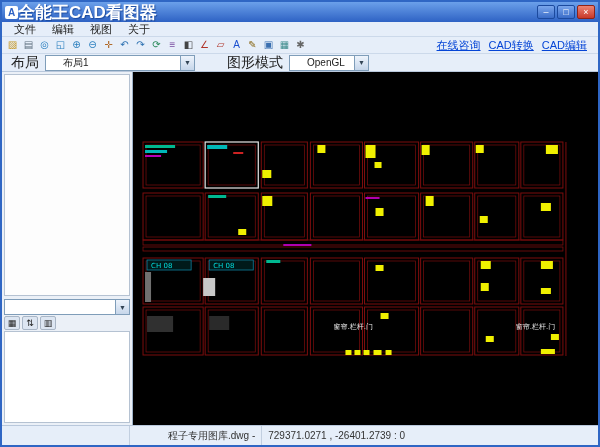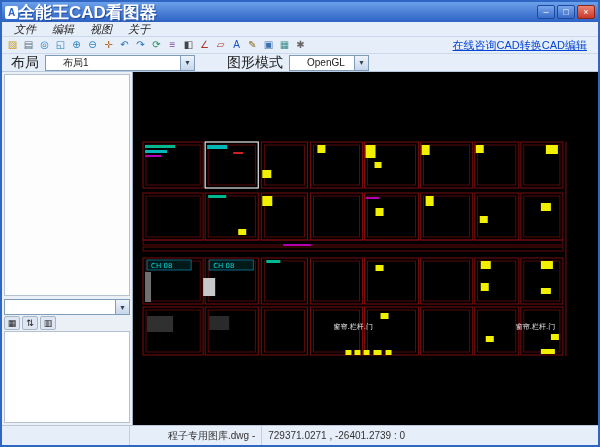--- a/index.html
+++ b/index.html
@@ -24,29 +24,29 @@
     text-shadow:1px 1px 1px #1c4a9e;white-space:nowrap;}
   .winbtns{display:flex;gap:2px;}
   .wbtn{width:18px;height:14px;display:flex;align-items:center;justify-content:center;
     background:linear-gradient(180deg,#7aa6ec,#3a6cc8);border:1px solid #1c4a9e;
     border-radius:2px;color:#fff;font-size:9px;line-height:1;cursor:default;}
   .wbtn.close{background:linear-gradient(180deg,#ec8373,#c8392a);border-color:#8e2318;}
 
   
   .menubar{height:15px;display:flex;align-items:center;padding:0 4px;
     background:#e6eef9;border-bottom:1px solid #ccd9ea;flex:0 0 auto;}
-  .menu-item{padding:0 8px;font-size:11px;white-space:nowrap;font-style:italic;}
+  .menu-item{padding:0 8px;font-size:11px;white-space:nowrap;}
 
   
   .toolbar{height:17px;display:flex;align-items:center;padding:0 3px;
     background:#e6eef9;border-bottom:1px solid #ccd9ea;flex:0 0 auto;}
   #toolbar-icons{display:flex;align-items:center;gap:1px;}
   .tb-icon{width:15px;height:15px;display:flex;align-items:center;justify-content:center;
     font-size:10px;line-height:1;border:1px solid transparent;border-radius:2px;}
-  .tb-links{margin-left:auto;display:flex;gap:0;padding-right:8px;}
+  .tb-links{margin-left:auto;display:flex;gap:8px;padding-right:8px;}
   .tb-link{color:#0545d6;text-decoration:underline;font-size:11px;white-space:nowrap;}
 
   
   .layoutbar{height:18px;display:flex;align-items:center;padding:0 9px;gap:6px;
     background:#e6eef9;border-bottom:1px solid #b9c8dc;flex:0 0 auto;}
   .lb-label{font-size:14px;white-space:nowrap;}
   .combo{height:16px;background:#fff;border:1px solid #7f9db9;display:flex;align-items:center;}
   .combo-val{flex:1;padding:0 17px;font-size:10px;white-space:nowrap;overflow:hidden;}
   .combo-btn{width:14px;height:100%;background:linear-gradient(180deg,#eef4fc,#c6d6ea);
     border-left:1px solid #7f9db9;font-size:7px;color:#345;

